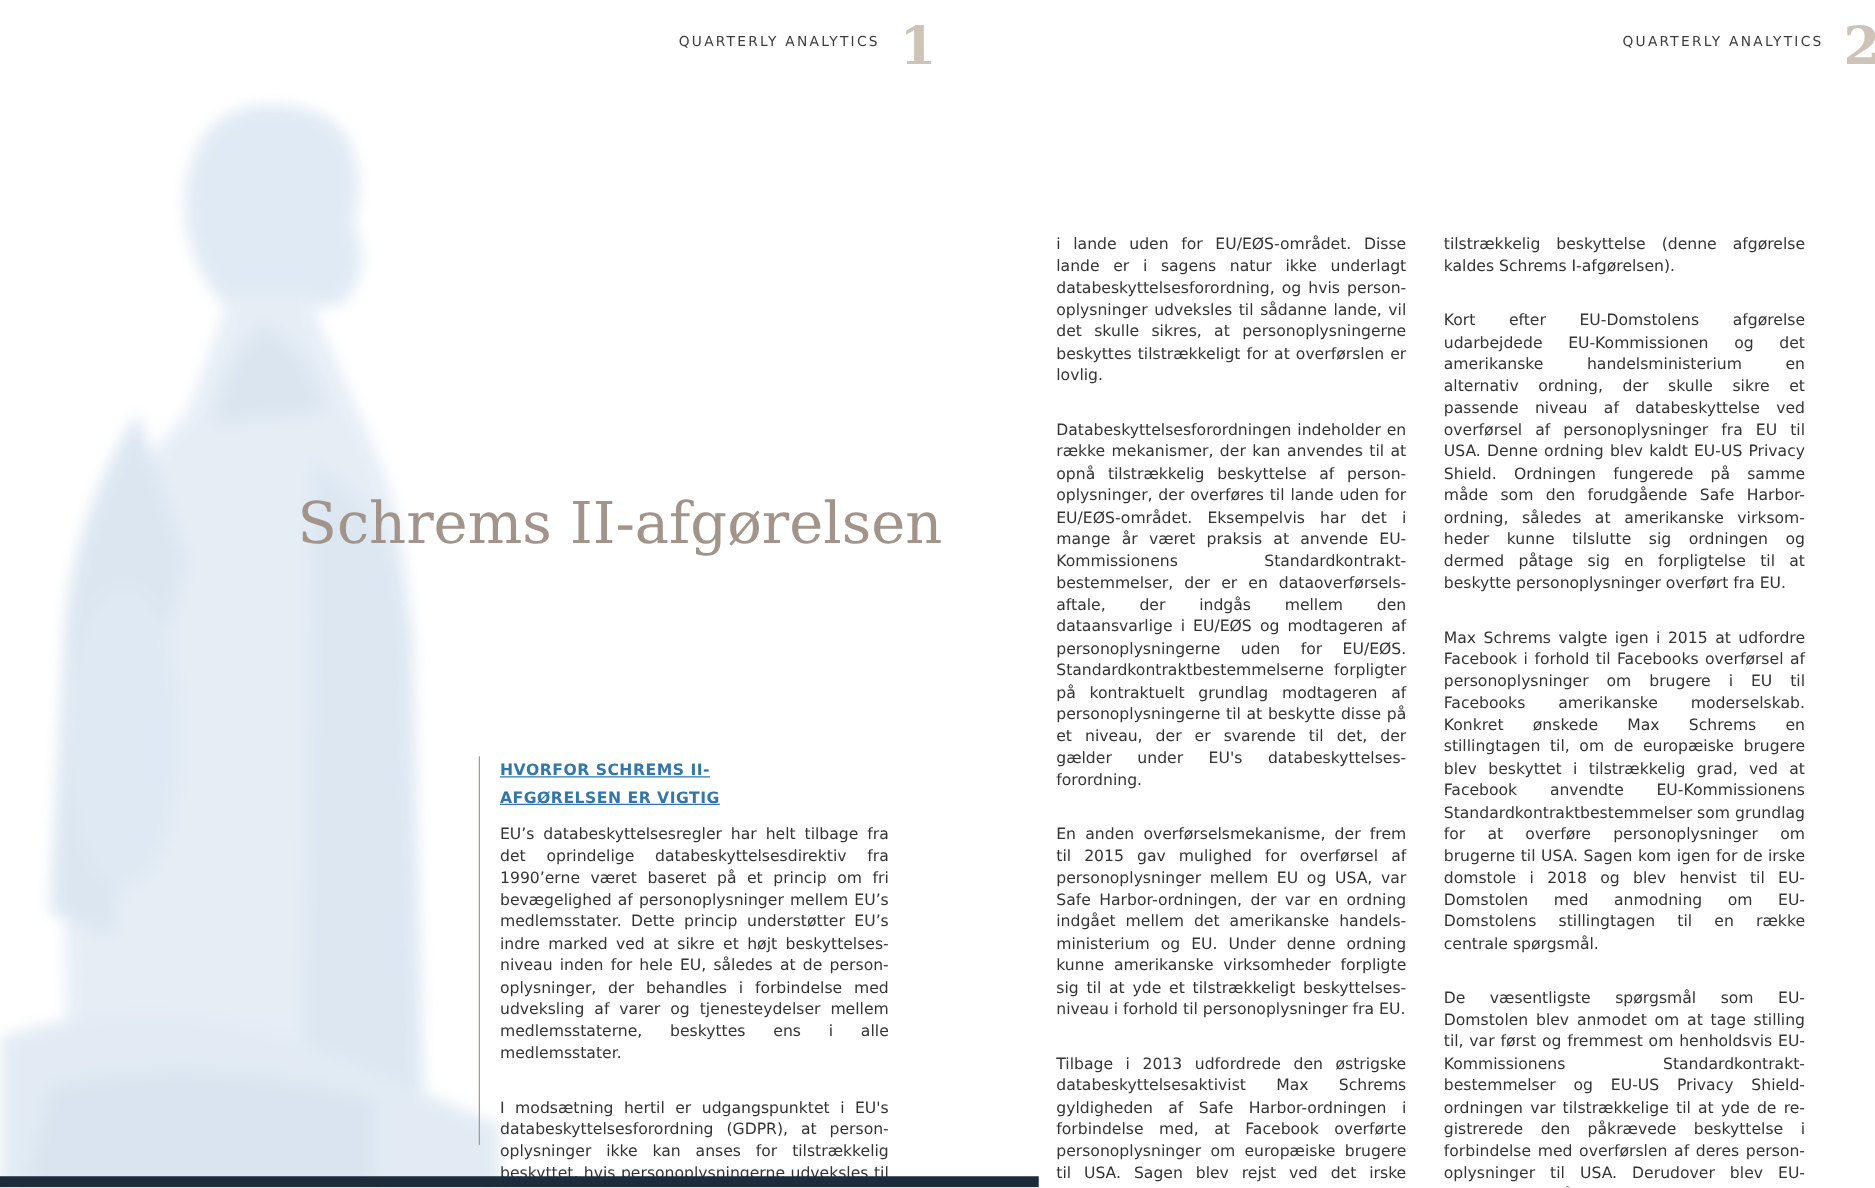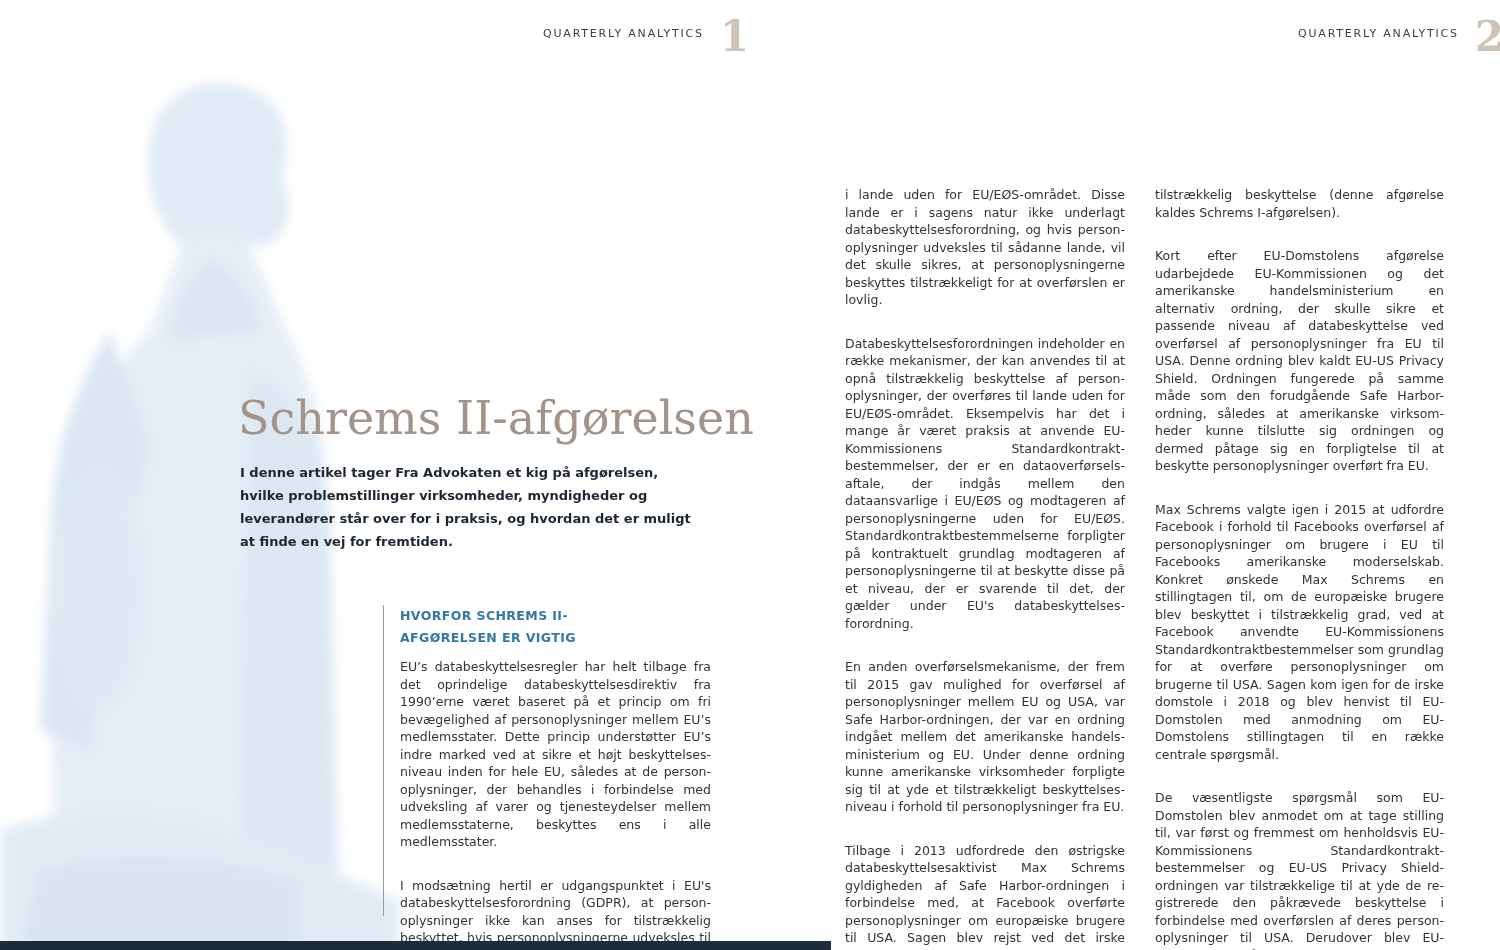--- a/index.html
+++ b/index.html
@@ -25,21 +25,21 @@
   
   .v-divider{position:absolute;left:383px;top:605px;width:1px;height:311px;background:var(--divider,#a49a90);}
   
   .col{position:absolute;font-size:12.5px;line-height:17.5px;}
   .col p{margin:0 0 26px;text-align:justify;hyphens:manual;}
   .col p:last-child{margin-bottom:0;}
   .col-lead{left:400px;top:605px;width:311px;}
   .col-a{left:845px;top:186px;width:280px;}
   .col-b{left:1155px;top:186px;width:289px;}
   .section-heading{font-size:12.5px;line-height:22px;font-weight:bold;letter-spacing:.4px;
-    color:var(--accent-blue,#3377a6);margin:0 0 9px;white-space:pre-line;}
+    color:var(--accent-blue,#3377a6);margin:0 0 9px;white-space:pre-line;text-decoration:underline;}
   
   .bottom-bar{position:absolute;left:0;top:941px;width:831px;height:9px;background:var(--bottom-bar,#1d2c3b);}
   
   .statue{position:absolute;left:0;top:30px;pointer-events:none;}
 </style>
 </head>
 <body>
 
 <div class="canvas">
 
@@ -68,21 +68,20 @@
   </div>
 
   <div class="runhead runhead-2">
     <span class="rh-label">QUARTERLY ANALYTICS</span>
     <span class="rh-num">2</span>
   </div>
 
   <div class="title-main">Schrems II-afgørelsen</div>
 
   <div class="intro">
-    <p>I denne artikel tager Fra Advokaten et kig på afgørelsen, hvilke problemstillinger virksomheder, myndigheder og leverandører står over for i praksis, og hvordan det er muligt at finde en vej for fremtiden.</p>
   </div>
 
   <div class="v-divider"></div>
 
   <div class="col col-lead">
     <h3 class="section-heading">HVORFOR SCHREMS II-
 AFGØRELSEN ER VIGTIG</h3>
     <p>EU’s databeskyttelses­regler har helt tilbage fra det oprindelige databeskyttelses­direktiv fra 1990’erne været baseret på et princip om fri bevægelighed af person­oplys­ninger mellem EU’s medlems­stater. Dette princip understøtter EU’s indre marked ved at sikre et højt beskyttelses­niveau inden for hele EU, således at de person­oplysninger, der behandles i forbindelse med udveksling af varer og tjeneste­ydelser mellem medlems­staterne, beskyttes ens i alle medlemsstater.</p>
     <p>I modsætning hertil er udgangspunktet i EU's data­beskyttelses­forordning (GDPR), at person­oplys­ninger ikke kan anses for tilstrækkelig beskyttet, hvis personoplysningerne udveksles til modtagere</p>
   </div>

